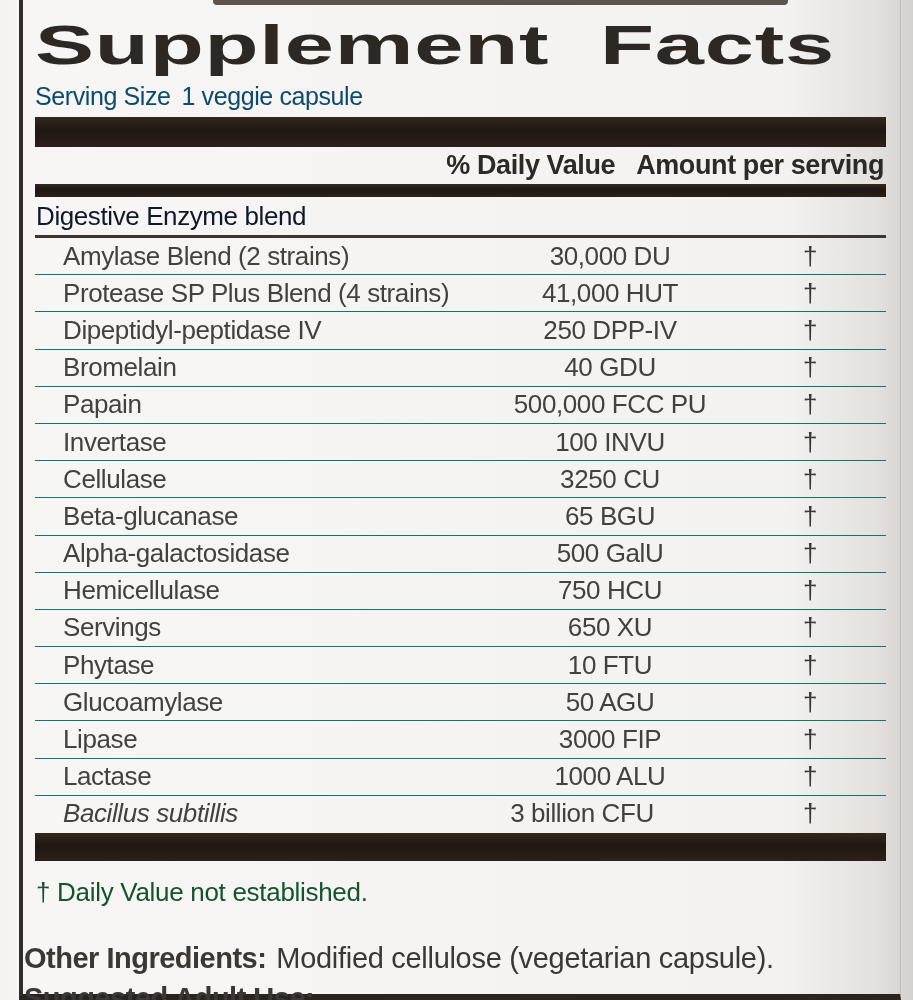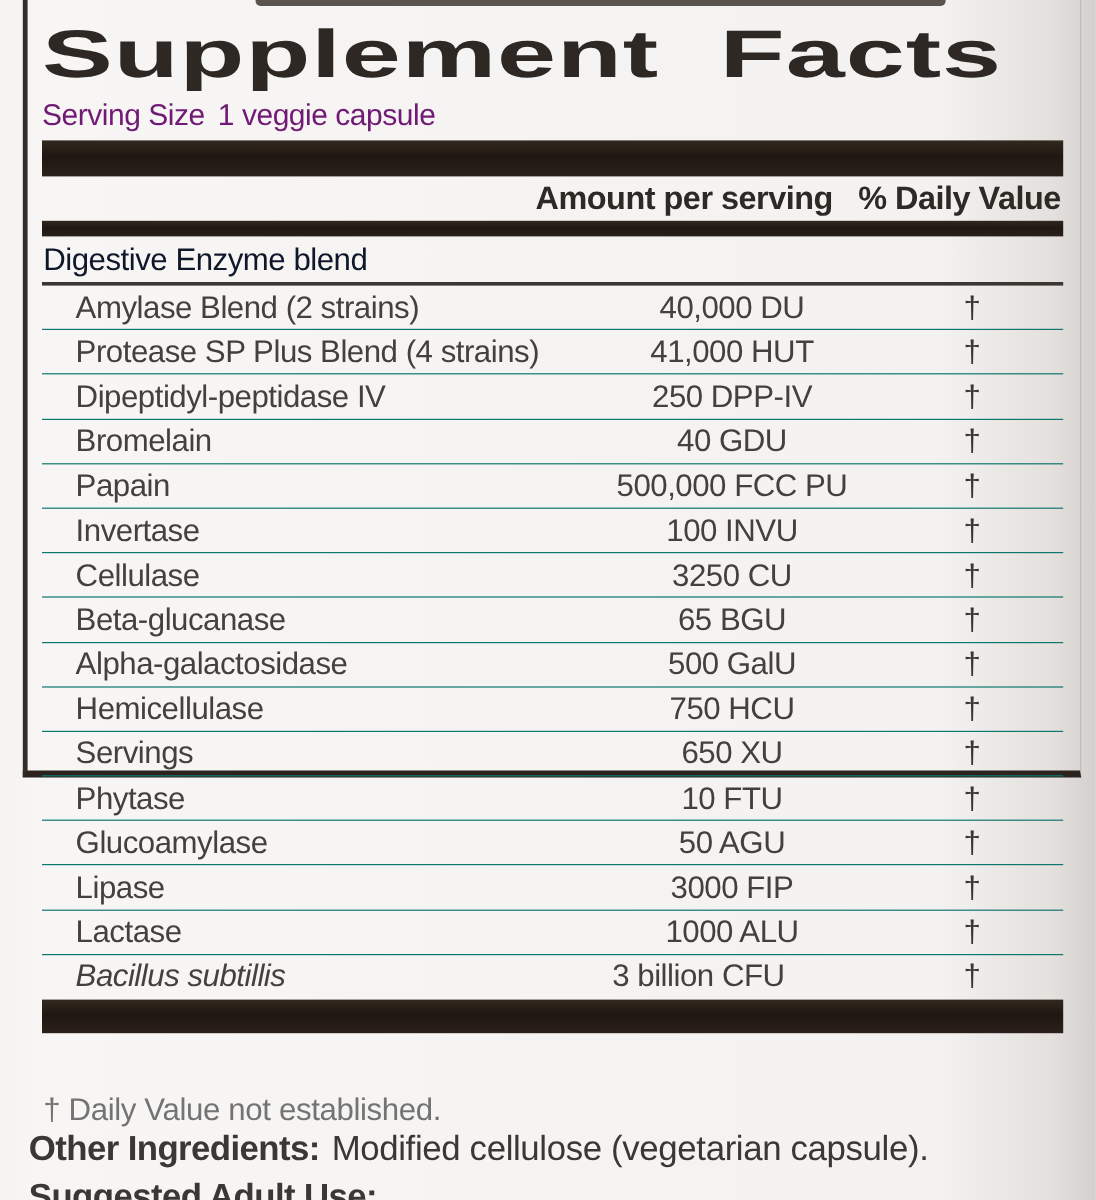--- a/index.html
+++ b/index.html
@@ -16,21 +16,21 @@
     top: 0; left: 213px;
     width: 575px; height: 5px;
     background: #49413c;
     border-radius: 0 0 4px 4px;
     opacity: .9;
   }
   .facts-box {
     position: absolute;
     top: 0; left: 19px;
     width: 882px;
-    height: 648px;
+    height: 1000px;
     border-left: 4px solid #332c27;
     border-bottom: 6px solid #2a231e;
     border-right: 1px solid rgba(120,110,100,.25);
     box-sizing: border-box;
     padding: 8px 14px 0 12px;
   }
   .title-wrap { height: 66px; overflow: visible; margin-top: 6px; }
   .title {
     font-size: 56px;
     font-weight: bold;
@@ -41,21 +41,21 @@
     transform: scaleX(1.58);
     transform-origin: left center;
     line-height: 62px;
   }
   .serving-line {
     display: flex;
     justify-content: space-between;
     align-items: center;
     font-size: 25px;
     letter-spacing: -0.4px;
-    color: #701a75;
+    color: #0c4a6e;
     margin: 2px 0 7px 0;
     line-height: 28px;
   }
   .serving-left, .serving-right { display: flex; gap: 11px; }
   .bar { background: linear-gradient(180deg, #32281f, #1f1712 45%, #2b211a); }
   .bar-thick { height: 30px; }
   .bar-medium { height: 13px; }
   .bar-bottom { height: 28px; margin-top: 1px; }
   .col-header {
     display: flex;
@@ -90,24 +90,23 @@
     color: #44403d;
   }
   .row:last-child { border-bottom: none; gap: 28px; }
   .row .name { padding-left: 28px; }
   .row.italic .name { font-style: italic; }
   .row .amount { text-align: center; }
   .row .dv { text-align: center; color: #3a3633; }
   .footnote {
     font-size: 26px;
     letter-spacing: -0.3px;
-    color: #737373;
+    color: #14532d;
     padding: 16px 0 0 1px;
     line-height: 30px;
-    margin-top: 32px;
   }
   .below-box {
     position: absolute;
     left: 24px;
     top: 938px;
     width: 875px;
     color: #3b3734;
     font-size: 29px;
     letter-spacing: -0.3px;
     line-height: 40px;
@@ -129,32 +128,32 @@
   <div class="serving-line">
     <div class="serving-left">
       <span>Serving Size</span>
       <span>1 veggie capsule</span>
     </div>
   </div>
 
   <div class="bar bar-thick"></div>
 
   <div class="col-header">
+    <span>% Daily Value</span>
     <span>Amount per serving</span>
-    <span>% Daily Value</span>
   </div>
 
   <div class="bar bar-medium"></div>
 
   <div class="blend-heading">Digestive Enzyme blend</div>
 
   <div class="rows">
       <div class="row">
         <div class="name">Amylase Blend (2 strains)</div>
-        <div class="amount">40,000 DU</div>
+        <div class="amount">30,000 DU</div>
         <div class="dv">†</div>
       </div>
       <div class="row">
         <div class="name">Protease SP Plus Blend (4 strains)</div>
         <div class="amount">41,000 HUT</div>
         <div class="dv">†</div>
       </div>
       <div class="row">
         <div class="name">Dipeptidyl-peptidase IV</div>
         <div class="amount">250 DPP-IV</div>

